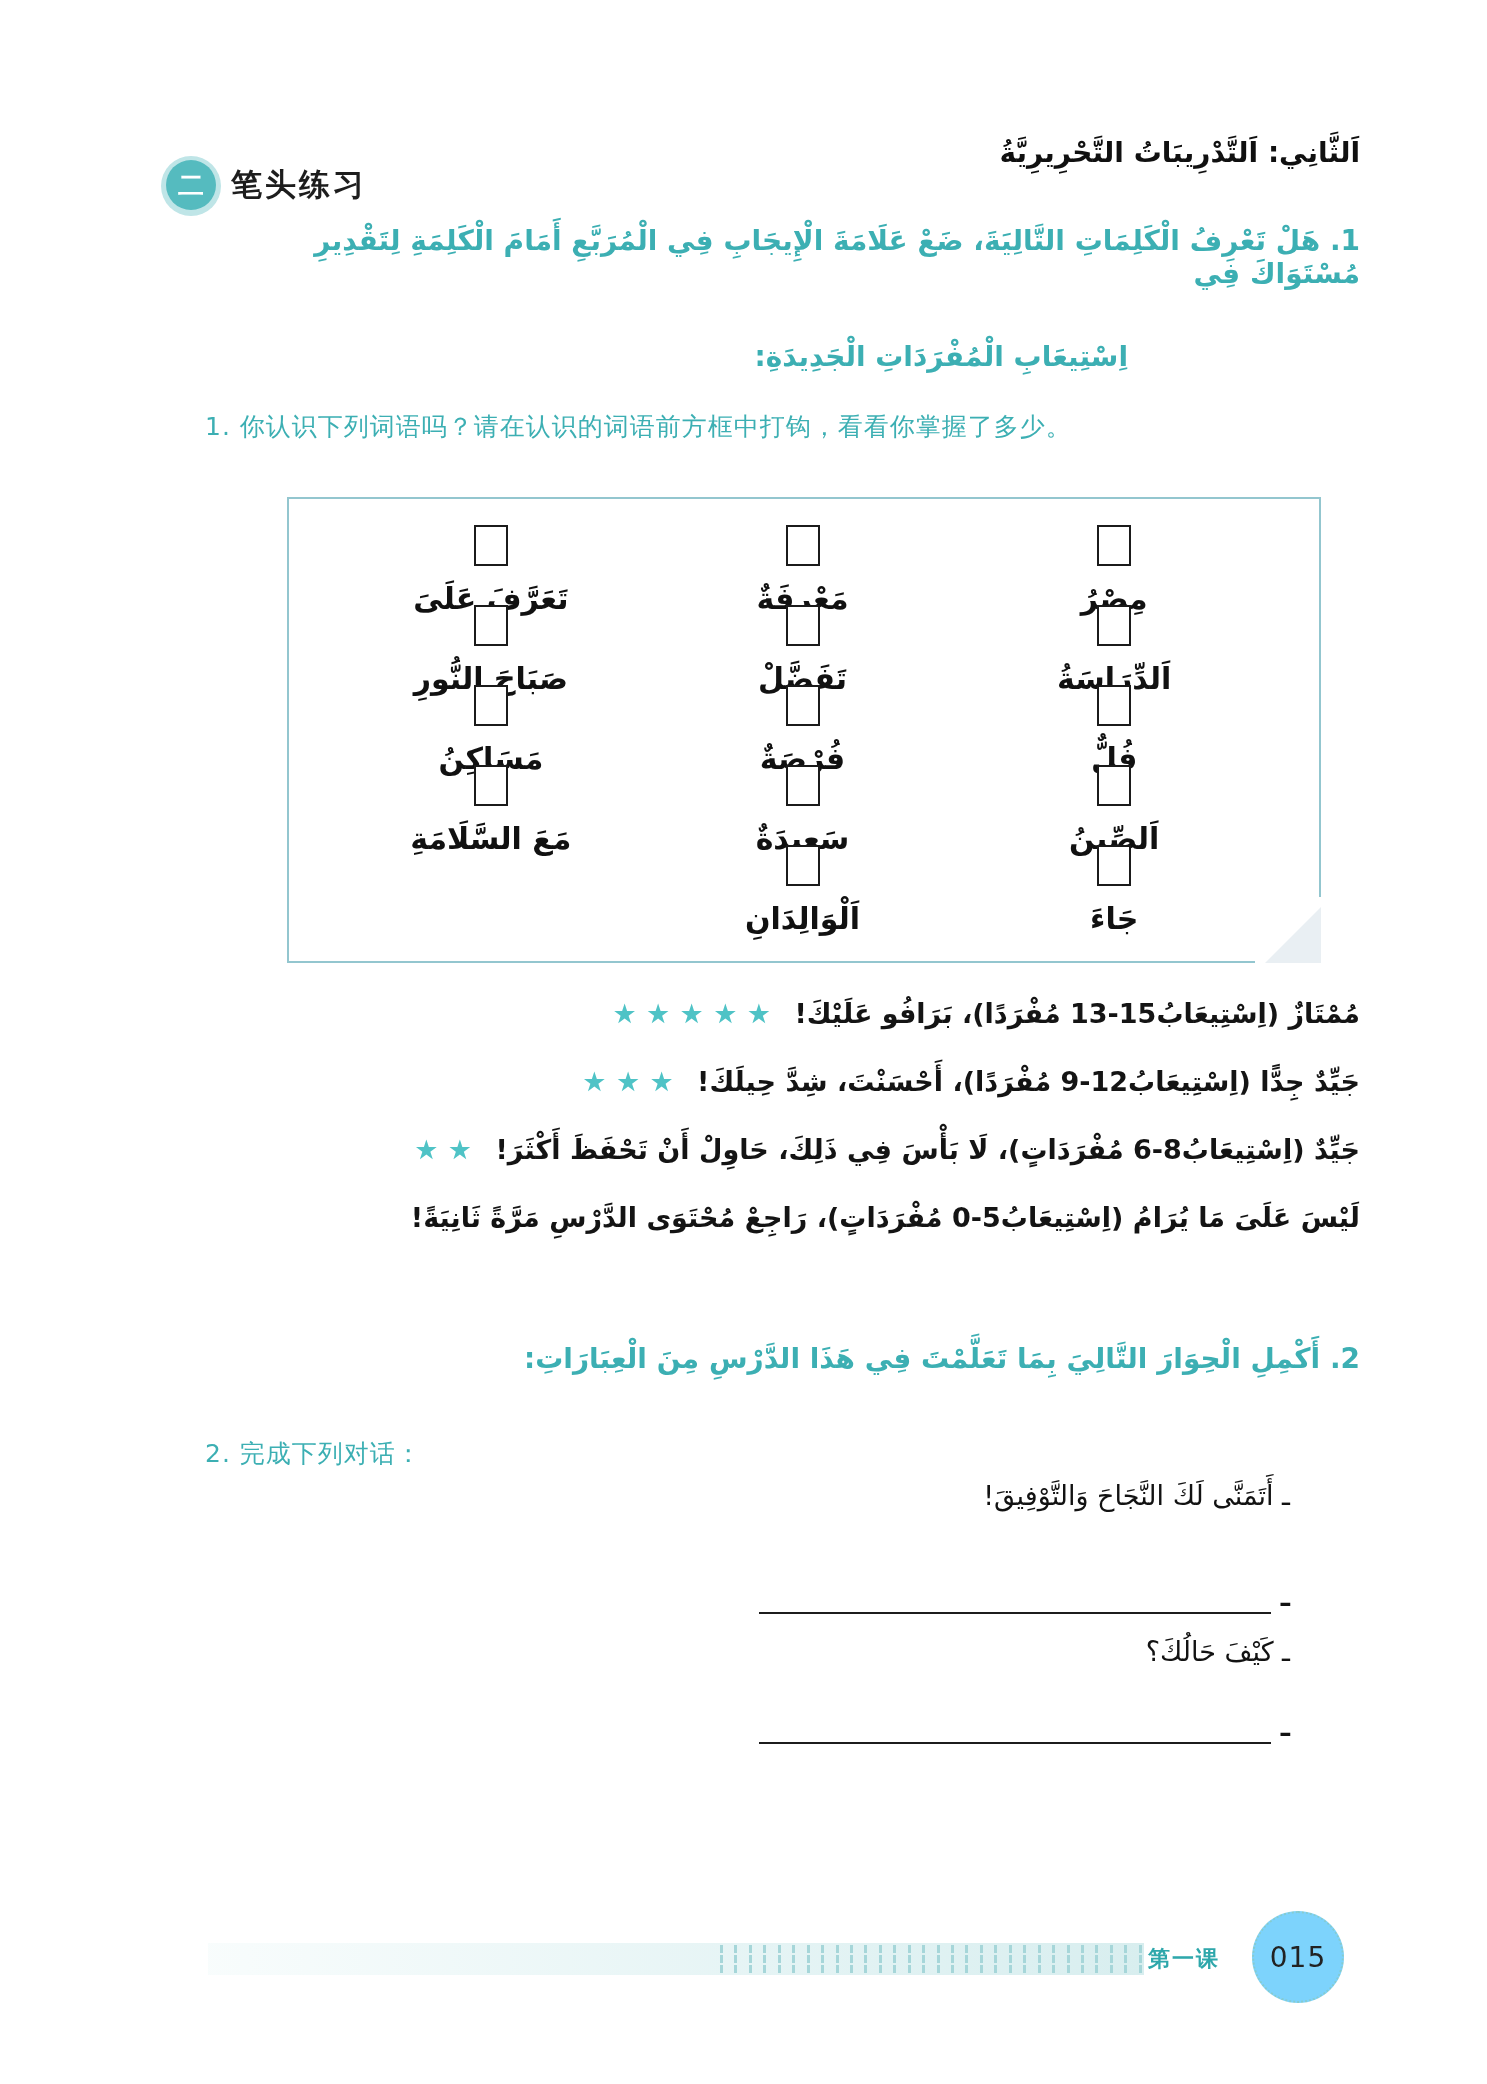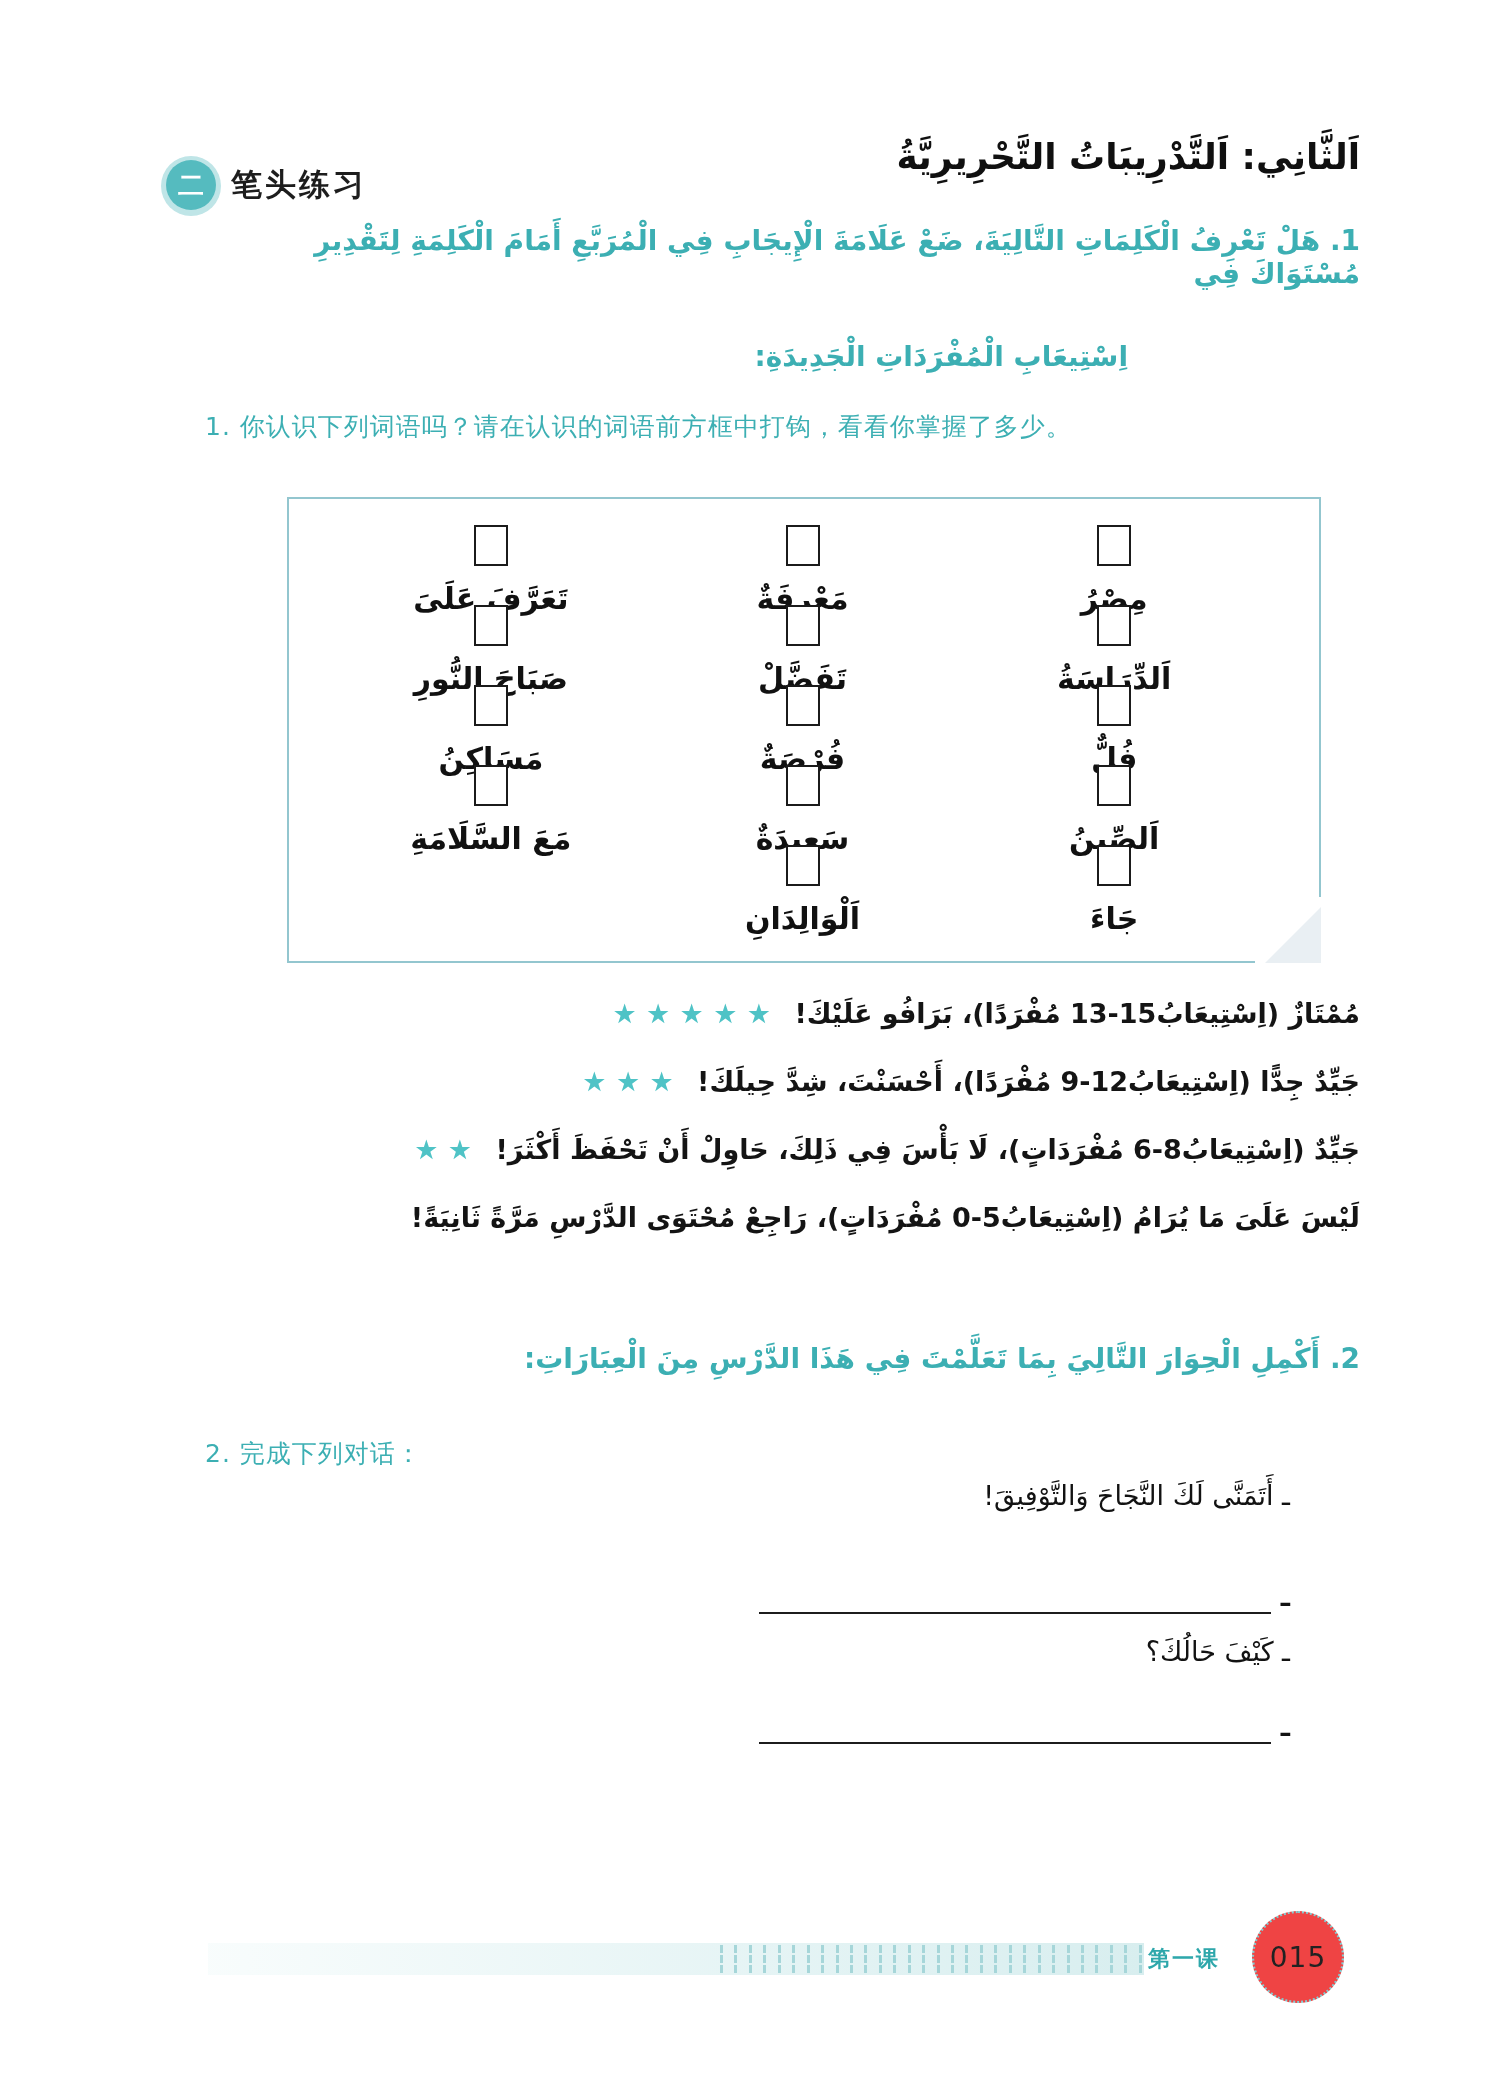--- a/index.html
+++ b/index.html
@@ -4,21 +4,21 @@
 <style>
   html,body{margin:0;padding:0;background:#fff;}
   body{font-family:"DejaVu Sans",sans-serif;}
   .page{position:relative;width:1487px;height:2084px;background:#ffffff;overflow:hidden;}
 
   
   .badge-halo{position:absolute;left:161px;top:156px;width:60px;height:60px;border-radius:50%;background:#bfe5e7;}
   .badge{position:absolute;left:166px;top:160px;width:50px;height:50px;border-radius:50%;background:#55bbbf;
          color:#fff;display:flex;align-items:center;justify-content:center;font-size:26px;font-weight:700;}
   .zh-title{position:absolute;left:231px;top:164px;font-size:31px;font-weight:800;color:#1d1d1d;letter-spacing:3px;}
-  .ar-title{position:absolute;right:127px;top:136px;direction:rtl;font-size:36px;font-weight:700;color:#101010;white-space:nowrap;}
+  .ar-title{position:absolute;right:127px;top:136px;direction:rtl;font-size:28px;font-weight:700;color:#101010;white-space:nowrap;}
 
   
   .ex-head{position:absolute;right:127px;width:1140px;direction:rtl;text-align:right;color:#3cafb3;font-weight:700;font-size:28px;}
   .ex1{top:224px;}
   .ex1 .l2{margin-top:50px;margin-right:232px;}
   .ex2{top:1342px;}
   .zh-line{position:absolute;left:205px;color:#3cafb3;font-size:25px;letter-spacing:1px;}
   .zh1{top:410px;}
   .zh2{top:1437px;}
 
@@ -49,21 +49,21 @@
   .rule{width:512px;border-bottom:2px solid #1c1c1c;height:30px;}
 
   
   .footer-bar{position:absolute;left:208px;top:1943px;width:936px;height:32px;
               background:linear-gradient(90deg,rgba(236,248,248,0.35),#d8eeef);}
   .footer-dots{position:absolute;left:512px;top:2px;width:422px;height:28px;display:flex;flex-direction:column;justify-content:space-between;}
   .dot-row{display:flex;justify-content:space-between;}
   .dot{width:3px;height:8px;background:#a6d6d9;}
   .lesson{position:absolute;left:1120px;top:1944px;font-size:22px;font-weight:800;color:#2ea7ab;letter-spacing:2px;margin-left:28px;}
   .pagenum-circle{position:absolute;left:1252px;top:1911px;width:92px;height:92px;border:2px dotted #85cbd0;
-                  border-radius:50%;background:#ef4444;display:flex;align-items:center;justify-content:center;box-sizing:border-box;}
+                  border-radius:50%;background:#7dd3fc;display:flex;align-items:center;justify-content:center;box-sizing:border-box;}
   .pagenum{font-size:28px;color:#222;letter-spacing:1px;}
 </style>
 </head>
 <body>
 
 <div class="page">
 
   <div class="badge-halo"></div>
   <div class="badge">
     <span>二</span>

